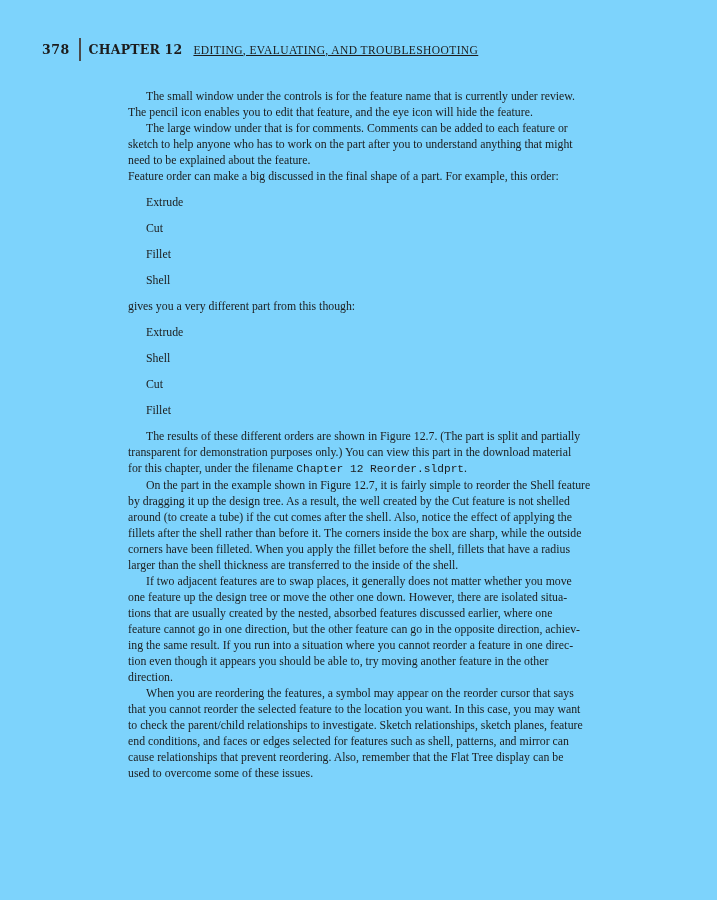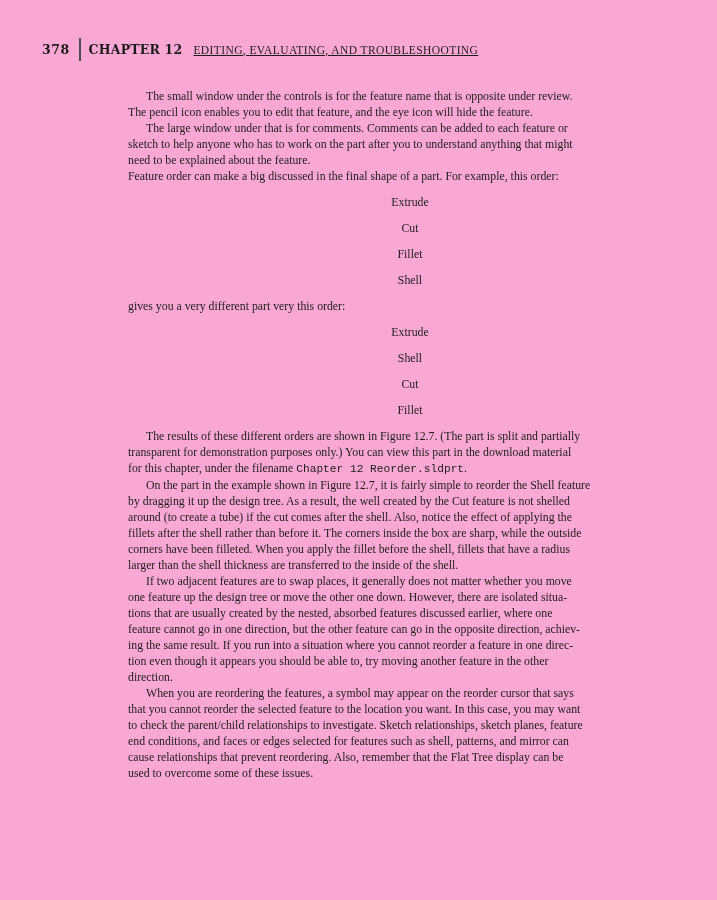--- a/index.html
+++ b/index.html
@@ -4,21 +4,21 @@
 <style>
   html, body {
     margin: 0;
     padding: 0;
     background: #ffffff;
   }
   .page {
     position: relative;
     width: 717px;
     height: 900px;
-    background: #f9a8d4;
+    background: #7dd3fc;
     color: #1c1c1c;
     font-family: "Liberation Serif", serif;
     overflow: hidden;
   }
   .running-header {
     position: absolute;
     top: 38px;
     left: 42px;
     display: flex;
     align-items: center;
@@ -69,23 +69,22 @@
     font-weight: bold;
     font-size: 21px;
     line-height: 26px;
     margin: 29px 0 8px 0;
     letter-spacing: 0.2px;
   }
   .feature-list {
     margin: 0;
   }
   .feature-list .list-item {
-    margin: 10px 0 10px 24px;
+    margin: 10px 0 10px 18px;
     line-height: 16px;
-    text-align: center;
   }
   .mono {
     font-family: "Liberation Mono", monospace;
     font-size: 11.2px;
     margin-top: 28px;
   }
 </style>
 </head>
 <body>
 
@@ -93,37 +92,37 @@
 
   <div class="running-header">
     <span class="page-number">378</span>
     <span class="header-divider"></span>
     <span class="chapter-label">CHAPTER 12</span>
     <span class="chapter-title">EDITING, EVALUATING, AND TROUBLESHOOTING</span>
   </div>
 
   <div class="content">
 
-    <p class="indent">The small window under the controls is for the feature name that is opposite under review.
+    <p class="indent">The small window under the controls is for the feature name that is currently under review.
 The pencil icon enables you to edit that feature, and the eye icon will hide the feature.</p>
     <p class="indent">The large window under that is for comments. Comments can be added to each feature or
 sketch to help anyone who has to work on the part after you to understand anything that might
 need to be explained about the feature.</p>
 
 
     <p>Feature order can make a big discussed in the final shape of a part. For example, this order:</p>
 
     <div class="feature-list">
       <div class="list-item">Extrude</div>
       <div class="list-item">Cut</div>
       <div class="list-item">Fillet</div>
       <div class="list-item">Shell</div>
     </div>
 
-    <p>gives you a very different part very this order:</p>
+    <p>gives you a very different part from this though:</p>
 
     <div class="feature-list">
       <div class="list-item">Extrude</div>
       <div class="list-item">Shell</div>
       <div class="list-item">Cut</div>
       <div class="list-item">Fillet</div>
     </div>
 
     <p class="indent"><span>The results of these different orders are shown in Figure 12.7. (The part is split and partially
 transparent for demonstration purposes only.) You can view this part in the download material

